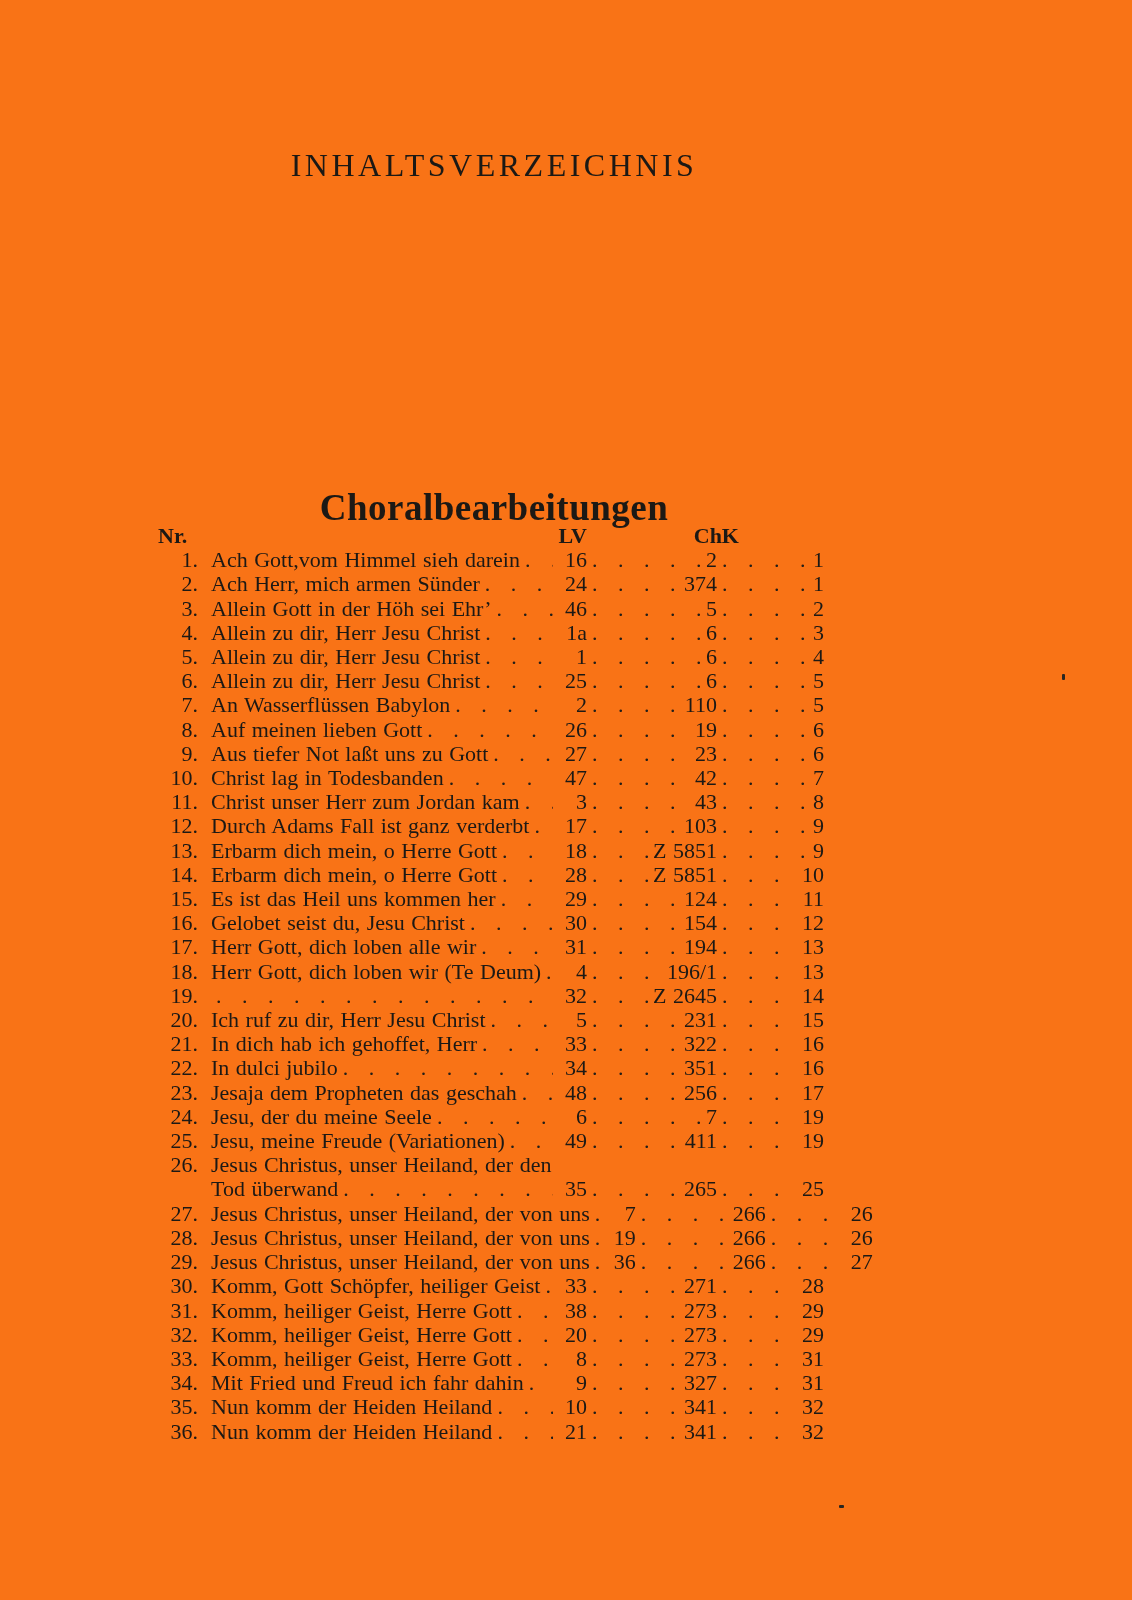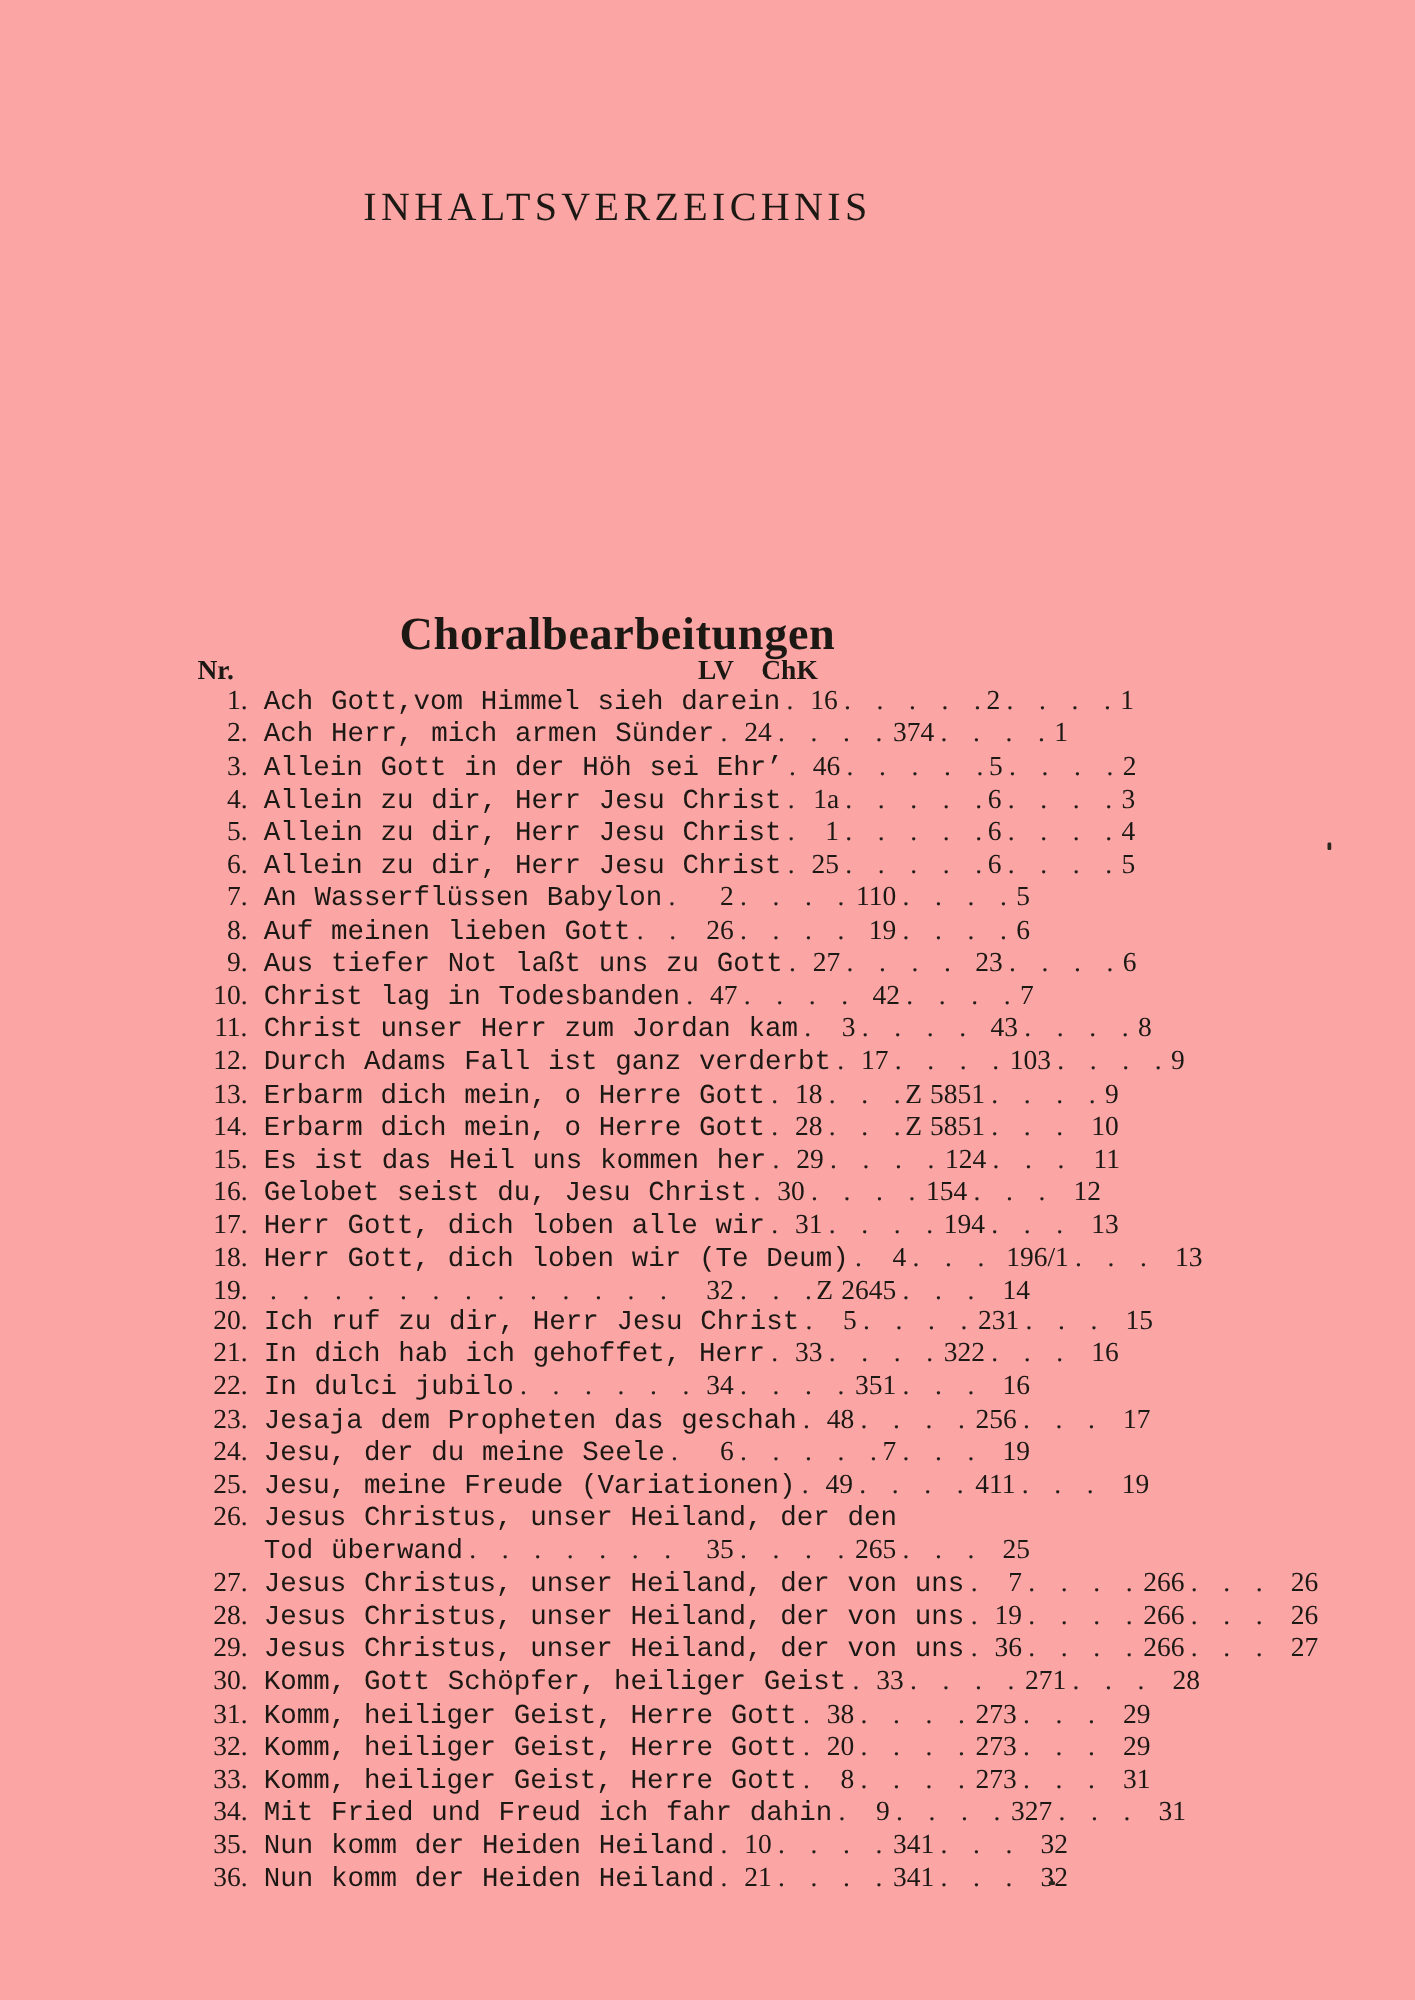--- a/index.html
+++ b/index.html
@@ -1,20 +1,20 @@
 <!DOCTYPE html>
 <html><head>
 <meta charset="utf-8">
 <style>
   html, body { margin: 0; padding: 0; background: #e8e8e6; }
   .page {
     position: relative;
     width: 1132px;
     height: 1600px;
-    background: #fca5a5;
+    background: #f97316;
     color: #1c1915;
     font-family: "Liberation Serif", serif;
     overflow: hidden;
     margin: 0 auto;
   }
   .doc-title {
     position: absolute;
     top: 126px; left: 158px; width: 672px;
     text-align: center;
     font-size: 32px;
@@ -33,27 +33,27 @@
   }
   .toc {
     position: absolute;
     top: 524px; left: 158px; width: 666px;
     font-size: 22px;
     line-height: 24.2px;
   }
   .toc-header { display: flex; font-weight: bold; }
   .h-spacer { flex: 1; }
   .h-lv  { flex: none; width: 34px;  text-align: right; }
-  .h-c2  { flex: none; width: 130px; }
+  .h-c2  { flex: none; width: 130px; text-align: right; }
   .h-chk { position: relative; left: 22px; }
   .h-c3  { flex: none; width: 107px; }
 
   .row { display: flex; align-items: baseline; white-space: nowrap; word-spacing: 1px; }
   .nr    { flex: none; width: 40px; text-align: right; margin-right: 13px; }
-  .title { flex: none; font-family: Liberation Mono, monospace; }
+  .title { flex: none; }
   .leader {
     overflow: hidden;
     white-space: nowrap;
     word-spacing: 15px;
     padding: 0 5px;
     color: #221e19;
   }
   .l1 { flex: 1 1 0; min-width: 2px; text-align: right; }
   .lv { flex: none; min-width: 34px; text-align: right; }
   .c2 { flex: none; width: 130px; display: flex; align-items: baseline; }

